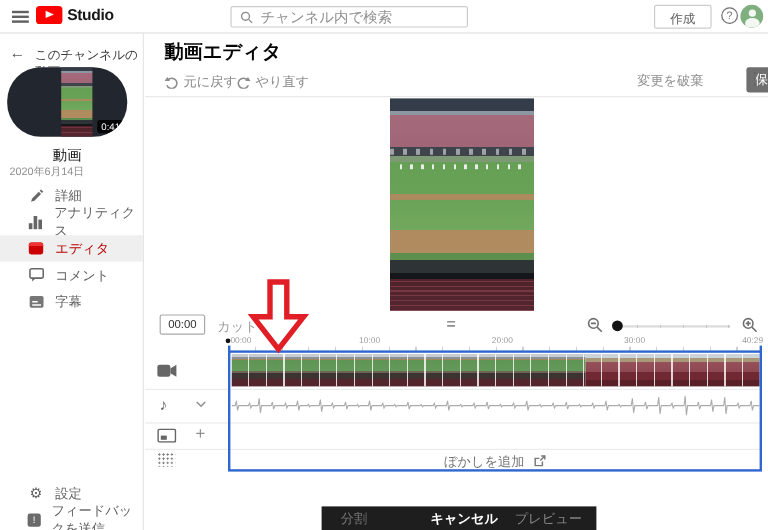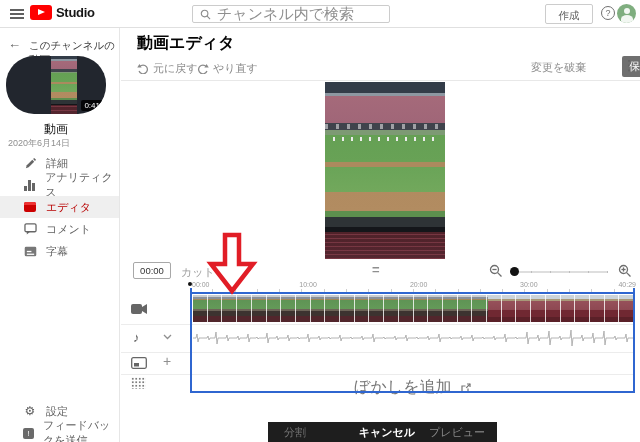--- a/index.html
+++ b/index.html
@@ -9,21 +9,21 @@
 
   
   .topbar { position:absolute; left:0; top:0; width:640px; height:28px; background:#fff; border-bottom:1px solid #e0e0e0; z-index:30; }
   .hamb { position:absolute; left:10px; top:9px; width:14px; height:10px; cursor:pointer; }
   .hamb span { display:block; height:2px; background:#606060; margin-bottom:2px; }
   .logo { position:absolute; left:30px; top:5px; display:flex; align-items:center; gap:4px; }
   .logo-mark { width:22px; height:15px; background:#ff0000; border-radius:3px; position:relative; }
   .logo-mark:after { content:""; position:absolute; left:8px; top:4px; border-left:7px solid #fff; border-top:3.5px solid transparent; border-bottom:3.5px solid transparent; }
   .logo-text { font-size:13px; font-weight:700; color:#161616; letter-spacing:-0.3px; }
   .search { position:absolute; left:192px; top:5px; width:198px; height:18px; border:1px solid #ccc; border-radius:2px; display:flex; align-items:center; gap:6px; padding-left:7px; background:#fff; }
-  .search-ph { font-size:15px; color:#8f8f8f; }
+  .search-ph { font-size:12px; color:#8f8f8f; }
   .create-btn { position:absolute; left:545px; top:4px; width:48px; height:20px; border:1px solid #ccc; border-radius:2px; background:#fff; display:flex; align-items:center; justify-content:center; gap:4px; font-size:10.5px; color:#606060;flex-direction:column; }
   .help { position:absolute; left:601px; top:6px; width:14px; height:14px; border:1.2px solid #707070; border-radius:50%; color:#707070; font-size:9px; text-align:center; line-height:12px; }
   .avatar { position:absolute; left:617px; top:4px; width:19px; height:19px; border-radius:50%; background:#7fae7f; overflow:hidden; }
   .avatar .head { position:absolute; left:6.5px; top:3.5px; width:6px; height:6px; border-radius:50%; background:#f2f7f2; }
   .avatar .body { position:absolute; left:3.5px; top:11px; width:12px; height:8px; border-radius:50% 50% 0 0; background:#f2f7f2; }
 
   
   .sidebar { position:absolute; left:0; top:28px; width:120px; height:414px; background:#fff; border-right:1px solid #e6e6e6; z-index:20; }
   .sb-back { position:absolute; left:8px; top:8px; font-size:13px; color:#606060; }
   .sb-head { position:absolute; left:29px; top:11px; font-size:10.5px; color:#3d3d3d; }
@@ -97,21 +97,21 @@
   .filmstrip { position:absolute; left:193px; top:295px; width:440px; height:27px; display:flex; cursor:pointer; }
   .fs-left { width:67%; height:100%; background:linear-gradient(to bottom,
       #c8ccd0 0%, #c8ccd0 9%, #8a9098 9%, #8a9098 14%, #a08858 14%, #a08858 20%,
       #5f9455 20%, #649a58 52%, #6d6458 52%, #6d6458 60%,
       #3d3330 60%, #3d3330 78%, #52262c 78%, #52262c 100%); }
   .fs-right { width:33%; height:100%; background:linear-gradient(to bottom,
       #ccd4da 0%, #ccd4da 13%, #a89878 13%, #a89878 24%,
       #96505a 24%, #8e4852 55%, #702832 55%, #702832 80%, #5a2028 80%, #5a2028 100%); }
   .fs-grid { position:absolute; inset:0; background:repeating-linear-gradient(to right, transparent 0 13.7px, rgba(255,255,255,.8) 13.7px 14.7px); }
   .waveform { position:absolute; left:193px; top:327px; width:440px; height:22px; }
-  .addblur { position:absolute; left:190px; top:377px; width:445px; text-align:center; font-size:16px; color:#767676; cursor:pointer; }
+  .addblur { position:absolute; left:190px; top:377px; width:445px; text-align:center; font-size:11px; color:#767676; cursor:pointer; }
   .extlink { display:inline-block; vertical-align:-1px; margin-left:5px; }
 
   
   .trk-ic { position:absolute; }
   .note { left:133px; top:330px; font-size:13px; color:#5f5f5f; }
   .plus { left:163px; top:353px; font-size:14px; color:#8f8f8f; cursor:pointer; }
   .blurdots { left:131px; top:377px; width:15px; height:12px;
       background-image:radial-gradient(#7d7d7d 0.8px, transparent 1px); background-size:3.5px 3.5px; }
 
   

